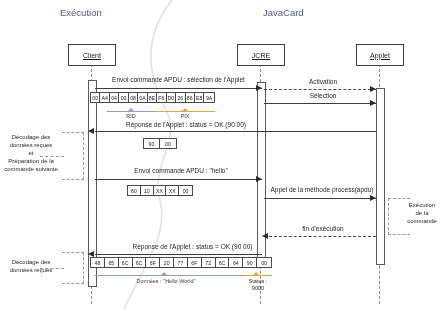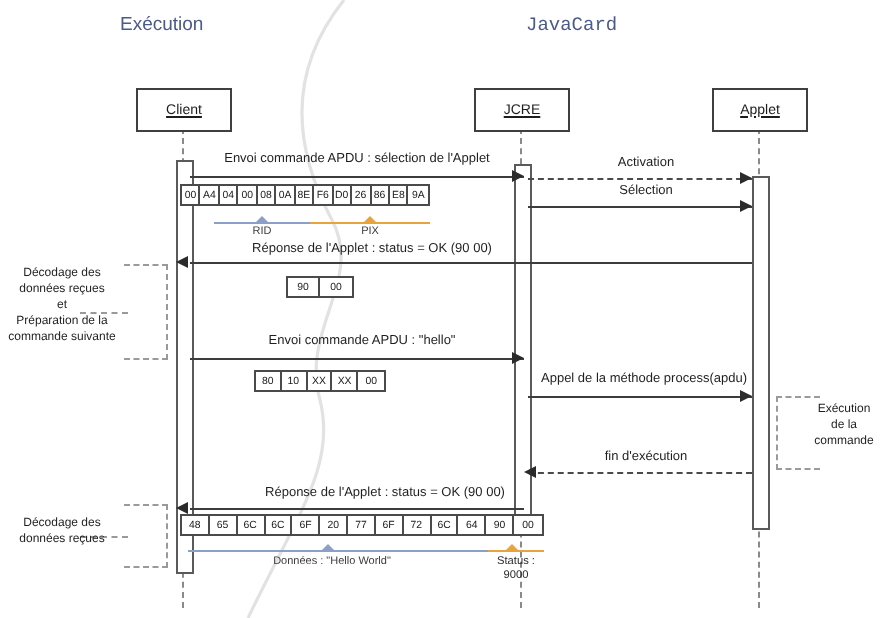--- a/index.html
+++ b/index.html
@@ -14,21 +14,21 @@
   .stage{position:absolute;inset:0;}
 
   
   .zone-title{
     position:absolute;
     font-size:9.5px;
     color:#4a5a8a;
     white-space:nowrap;
   }
   #zone-ext{left:60px;top:7px;}
-  #zone-jc{left:263px;top:7px;font-family:Liberation Mono, monospace;}
+  #zone-jc{left:263px;top:7px;}
 
   
   .boundary{position:absolute;left:0;top:0;pointer-events:none;}
 
   
   .head{
     position:absolute;
     border:1px solid #3f3f3f;
     background:#fff;
     height:20px;

